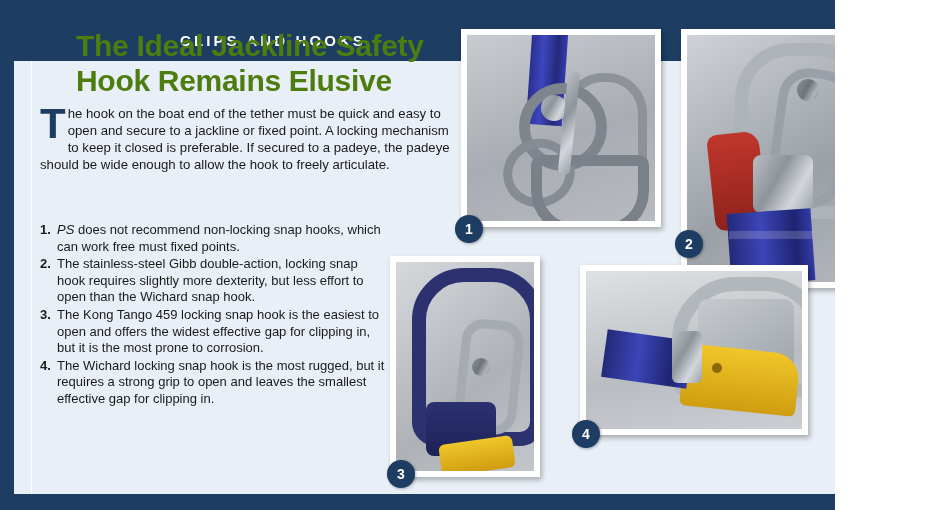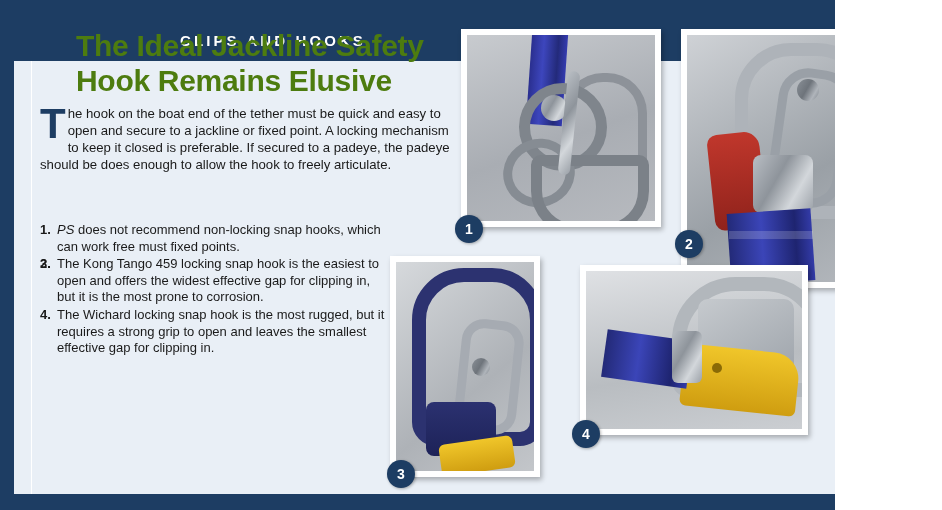--- a/index.html
+++ b/index.html
@@ -200,29 +200,29 @@
   <div class="header-band"></div>
   <div class="section-title">CLIPS AND HOOKS</div>
 
   <div class="content">
     <div class="left-rule"></div>
   </div>
 
   <div class="headline">The Ideal Jackline Safety Hook Remains Elusive</div>
 
   <div class="intro">
-    <span class="dropcap">T</span><span>he hook on the boat end of the tether must be quick and easy to open and secure to a jackline or fixed point.  A locking mechanism to keep it closed is preferable. If secured to a padeye, the padeye should be does enough to allow the hook to freely articulate.</span>
+    <span class="dropcap">T</span><span>he hook on the boat end of the tether must be quick and easy to open and secure to a jackline or fixed point.  A locking mechanism to keep it closed is preferable. If secured to a padeye, the padeye should be wide enough to allow the hook to freely articulate.</span>
   </div>
 
   <div class="numbered-list">
     <div class="item">
       <span class="num">1.</span><em>PS</em><span> does not recommend non-locking snap hooks, which can work free must fixed points.</span>
     </div>
     <div class="item">
-      <span class="num">2.</span>
+      <span class="num">2.</span><span>The stainless-steel Gibb double-action, locking snap hook requires slightly more dexterity, but less effort to open than the Wichard snap hook.</span>
     </div>
     <div class="item">
       <span class="num">3.</span><span>The Kong Tango 459 locking snap hook is the easiest to open and offers the widest effective gap for clipping in, but it is the most prone to corrosion.</span>
     </div>
     <div class="item">
       <span class="num">4.</span><span>The Wichard locking snap hook is the most rugged, but it requires a strong grip to open and leaves the smallest effective gap for clipping in.</span>
     </div>
   </div>
 
   <div class="photo" id="photo1">

